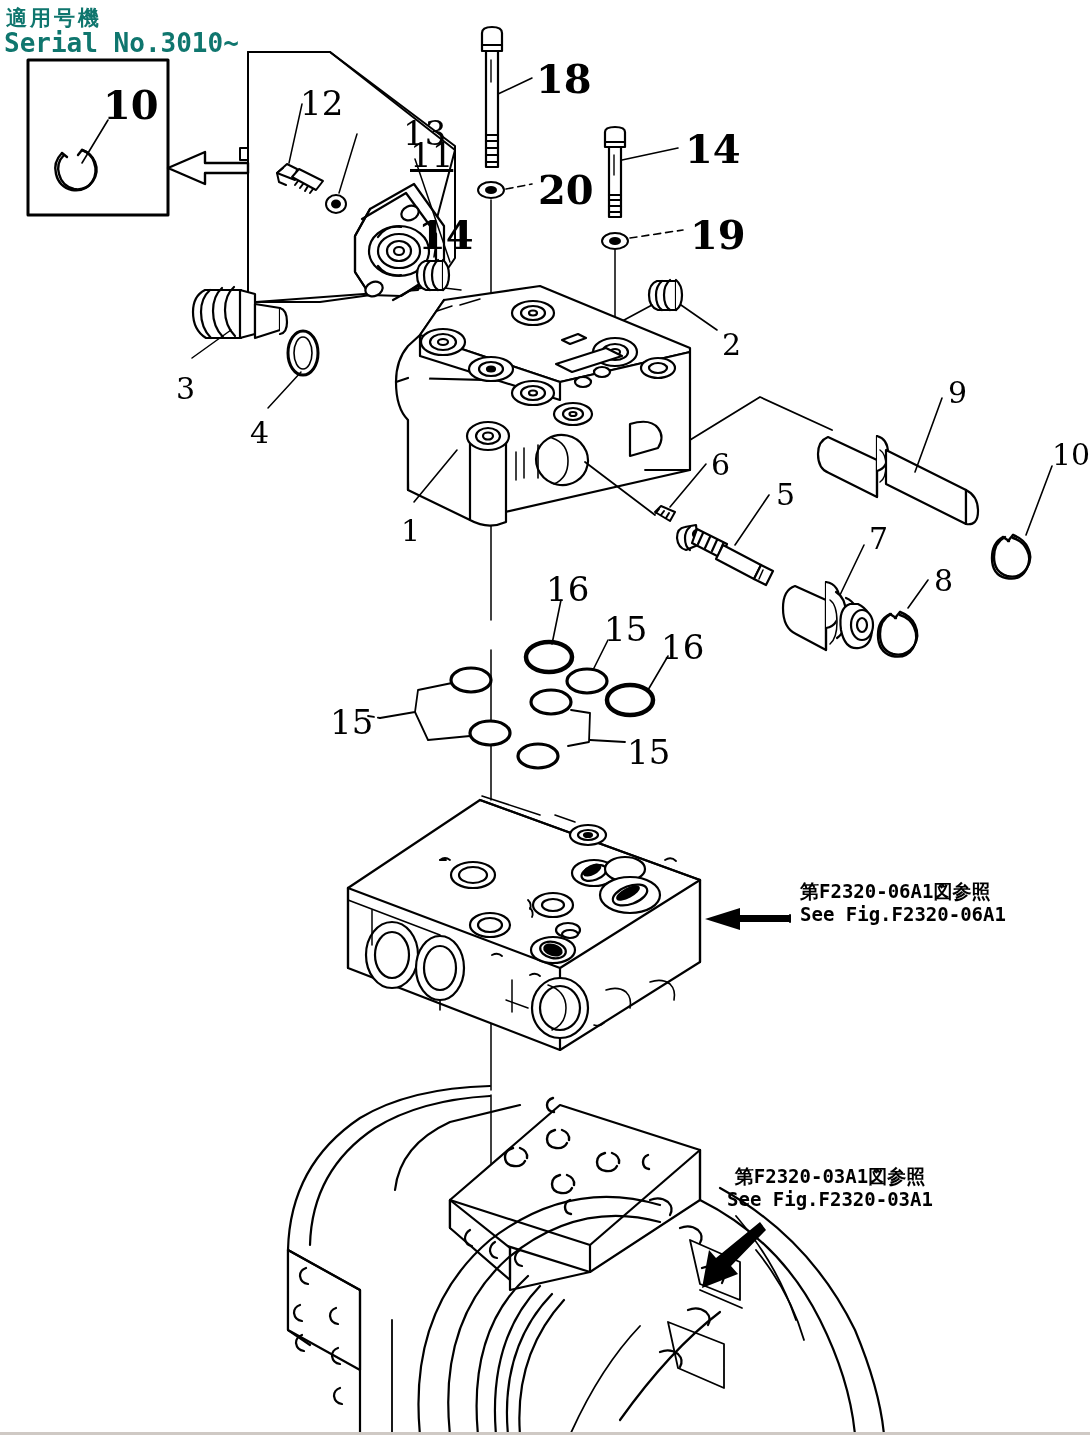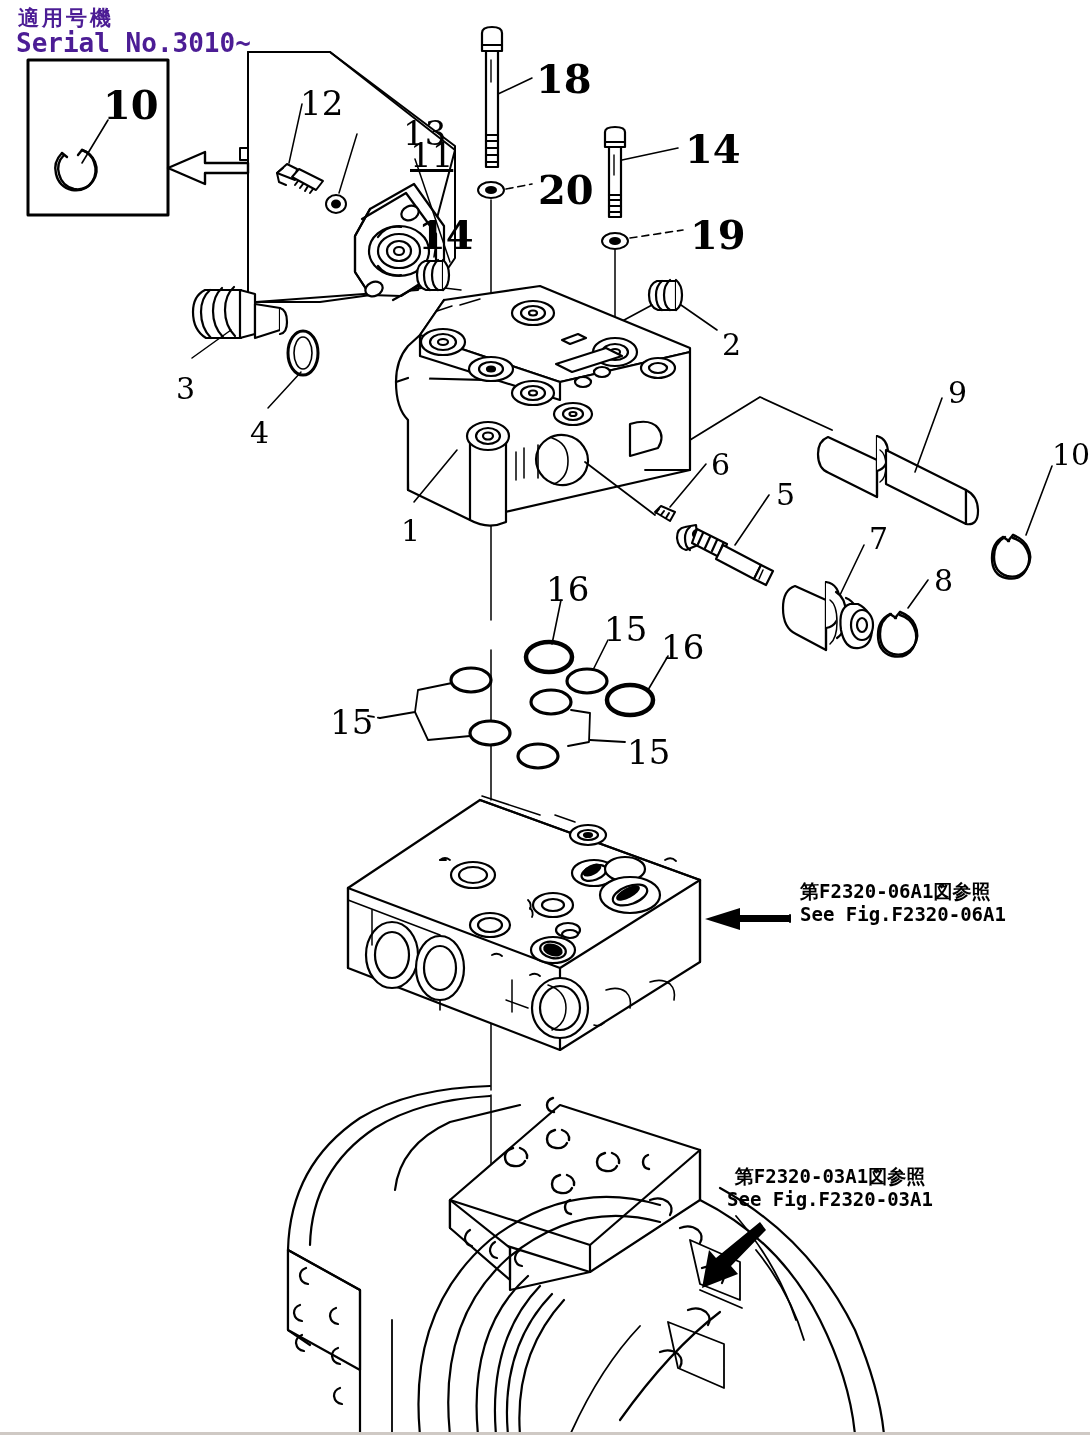--- a/index.html
+++ b/index.html
@@ -11,24 +11,23 @@
     background:#ffffff;
     overflow:hidden;
     border-bottom:3px solid #cfc9c4;
     box-sizing:border-box;
   }
   #svg-root{position:absolute;left:0;top:0;width:1090px;height:1435px;}
   .hdr{
     position:absolute;
     font-family:"DejaVu Sans Mono", monospace;
     font-weight:bold;
-    color:#4c1d95;
+    color:#0f766e;
     white-space:pre;
     letter-spacing:0px;
-    margin-left:12px;
   }
   #hdr-jp{left:6px;top:4px;font-size:21px;letter-spacing:3px;}
   #hdr-en{left:4px;top:28px;font-size:26px;}
   .ref{
     position:absolute;
     font-family:"DejaVu Sans Mono", monospace;
     font-weight:bold;
     font-size:19px;
     color:#000000;
     white-space:pre;

